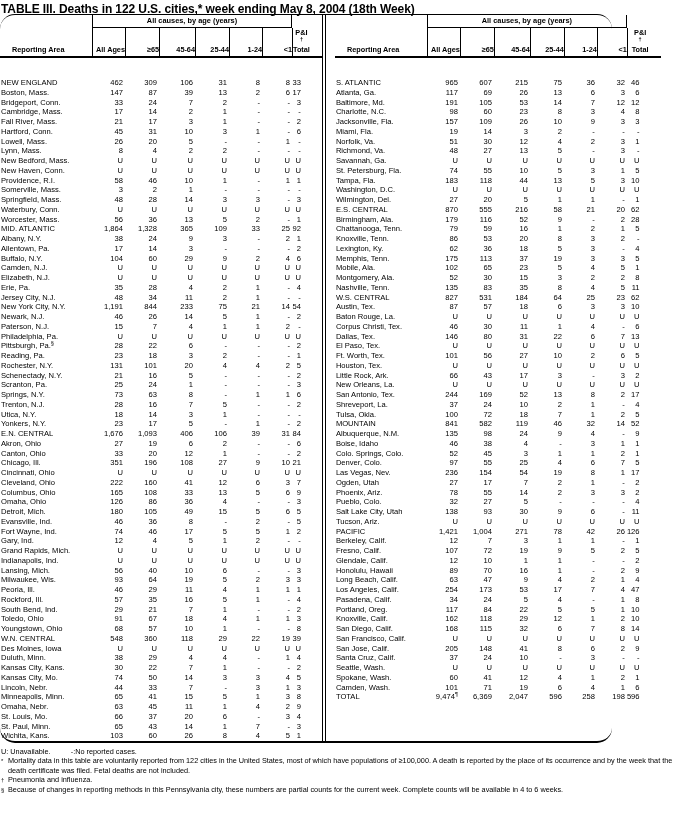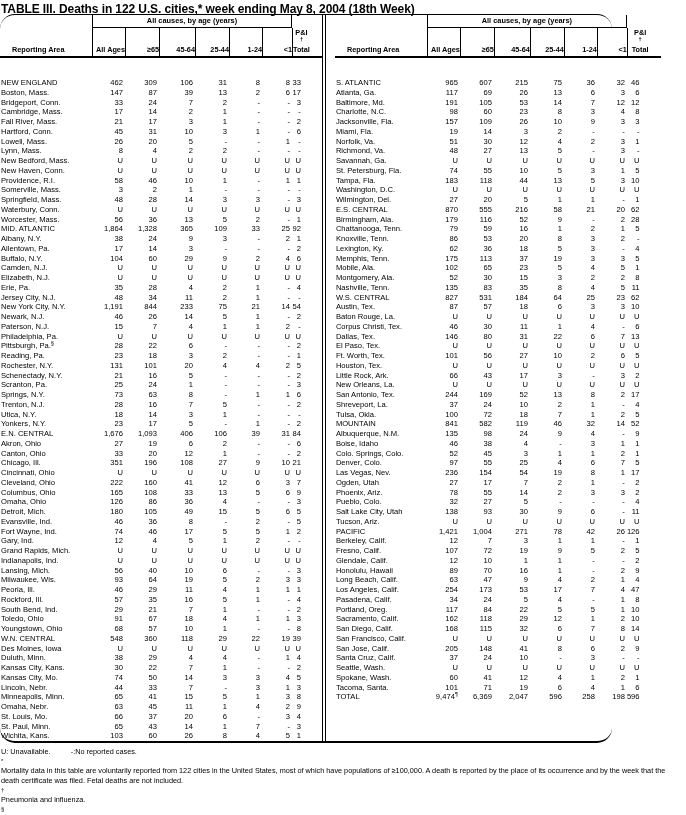--- a/index.html
+++ b/index.html
@@ -56,21 +56,21 @@
   }
   .row.gap { }
   .row .n { padding-left: 1px; overflow: hidden; }
   .row .v { text-align: right; padding-right: 2px; }
   .row .v.last { padding-right: 21px; }
 
   sup { font-size: 5.6px; line-height: 1; vertical-align: top; position: relative; top: -0.5px; }
 
   .footer { padding: 4px 8px 0 1px; font-size: 7.3px; line-height: 9.4px; }
   .legend { white-space: pre; }
-  .fn { display: flex; flex-direction: column; }
+  .fn { display: flex; }
   .fn .mk { width: 7px; flex: none; font-size: 5.8px; padding-top: 0.5px; }
   .fn .tx { flex: 1; }
 </style>
 </head>
 <body>
 
 <div class="page">
 
   <div class="title">TABLE III. Deaths in 122 U.S. cities,* week ending May 8, 2004 (18th Week)</div>
 
@@ -1351,21 +1351,21 @@
             <div class="n">Portland, Oreg.</div>
             <div class="v">117</div>
             <div class="v">84</div>
             <div class="v">22</div>
             <div class="v">5</div>
             <div class="v">5</div>
             <div class="v">1</div>
             <div class="v last">10</div>
           </div>
           <div class="row">
-            <div class="n">Sacramento, Calif.</div>
+            <div class="n">Knoxville, Calif.</div>
             <div class="v">162</div>
             <div class="v">118</div>
             <div class="v">29</div>
             <div class="v">12</div>
             <div class="v">1</div>
             <div class="v">2</div>
             <div class="v last">10</div>
           </div>
           <div class="row">
             <div class="n">San Diego, Calif.</div>
@@ -1421,21 +1421,21 @@
             <div class="n">Spokane, Wash.</div>
             <div class="v">60</div>
             <div class="v">41</div>
             <div class="v">12</div>
             <div class="v">4</div>
             <div class="v">1</div>
             <div class="v">2</div>
             <div class="v last">1</div>
           </div>
           <div class="row">
-            <div class="n">Tacoma, Santa.</div>
+            <div class="n">Camden, Wash.</div>
             <div class="v">101</div>
             <div class="v">71</div>
             <div class="v">19</div>
             <div class="v">6</div>
             <div class="v">4</div>
             <div class="v">1</div>
             <div class="v last">6</div>
           </div>
           <div class="row gap">
             <div class="n">TOTAL</div>

